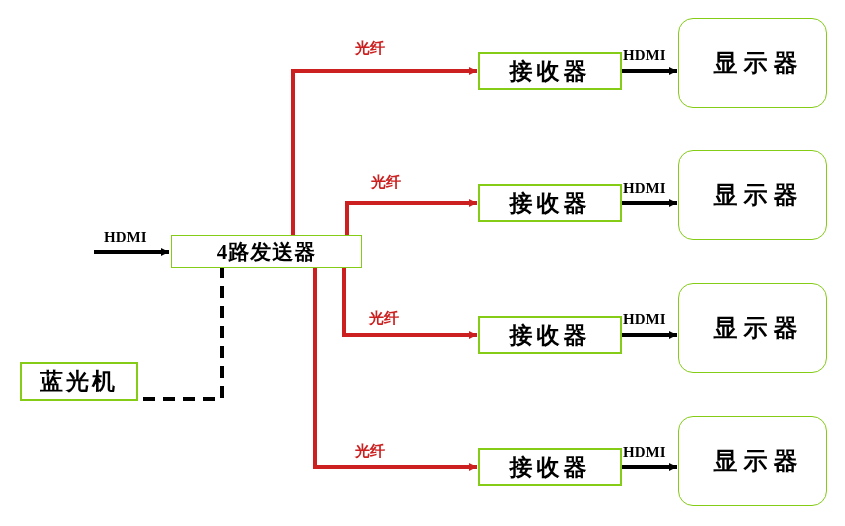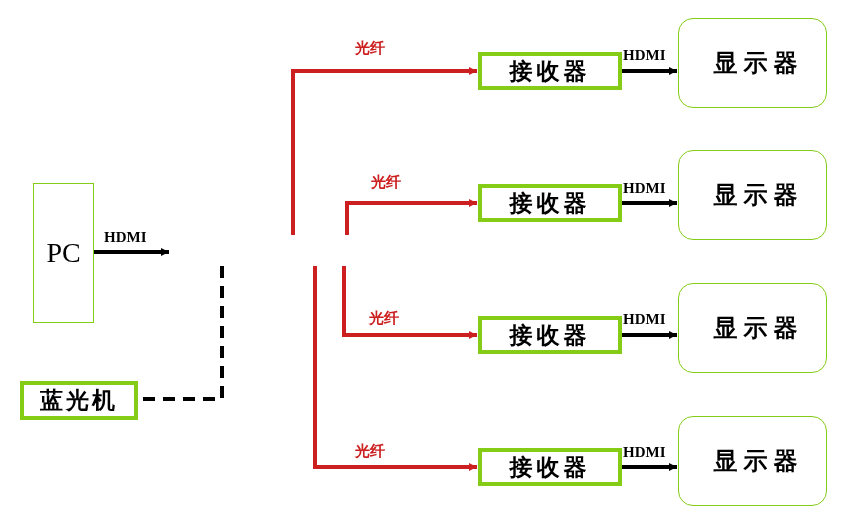--- a/index.html
+++ b/index.html
@@ -14,32 +14,32 @@
   }
   .wires {
     position: absolute;
     left: 0; top: 0;
     width: 845px; height: 526px;
   }
   .box {
     position: absolute;
     box-sizing: border-box;
     background: #ffffff;
-    border: 4px solid #84cc16;
+    border: 2px solid #84cc16;
     display: flex;
     align-items: center;
     justify-content: center;
     text-align: center;
     white-space: nowrap;
   }
   .thin { border-width: 1px; }
   .rounded { border-radius: 15px; }
   .pc-box        { left: 33px;  top: 183px; width: 61px;  height: 140px; font-size: 28px; }
   .tx-box        { left: 171px; top: 235px; width: 191px; height: 33px;  font-size: 21px; font-weight: bold; letter-spacing: 1px; }
-  .bluray-box    { left: 20px;  top: 381px; width: 118px; height: 39px;  font-size: 23px; font-weight: bold; letter-spacing: 3px; }
+  .bluray-box    { left: 20px;  top: 362px; width: 118px; height: 39px;  font-size: 23px; font-weight: bold; letter-spacing: 3px; }
   .receiver-box  { left: 478px; width: 144px; height: 38px; font-size: 23px; font-weight: bold; letter-spacing: 4px; }
   .display-box   { left: 678px; width: 149px; height: 90px; font-size: 24px; font-weight: bold; letter-spacing: 6px; padding-left: 12px; }
   .rx-1 { top: 52px; }  .rx-2 { top: 184px; } .rx-3 { top: 316px; } .rx-4 { top: 448px; }
   .dp-1 { top: 18px; }  .dp-2 { top: 150px; } .dp-3 { top: 283px; } .dp-4 { top: 416px; }
   .lbl {
     position: absolute;
     font-weight: bold;
     font-size: 15px;
     white-space: nowrap;
   }
@@ -77,24 +77,24 @@
     <line x1="622" y1="467" x2="677" y2="467" stroke="#000" stroke-width="4" marker-end="url(#arrow-black)"></line>
 
     <polyline points="293,235 293,71 477,71" fill="none" stroke="#cc2020" stroke-width="4" marker-end="url(#arrow-red)"></polyline>
     <polyline points="347,235 347,203 477,203" fill="none" stroke="#cc2020" stroke-width="4" marker-end="url(#arrow-red)"></polyline>
     <polyline points="344,266 344,335 477,335" fill="none" stroke="#cc2020" stroke-width="4" marker-end="url(#arrow-red)"></polyline>
     <polyline points="315,266 315,467 477,467" fill="none" stroke="#cc2020" stroke-width="4" marker-end="url(#arrow-red)"></polyline>
 
     <polyline points="222,266 222,399 140,399" fill="none" stroke="#000" stroke-width="4" stroke-dasharray="12 8"></polyline>
   </svg>
 
-  <div class="box thin pc-box">
-    <span>PC</span>
+
+  <div class="box thin tx-box">
+    <span>4路发送器</span>
   </div>
-
 
   <div class="box bluray-box">
     <span>蓝光机</span>
   </div>
 
   <div class="box receiver-box rx-1">
     <span>接收器</span>
   </div>
   <div class="box receiver-box rx-2">
     <span>接收器</span>

